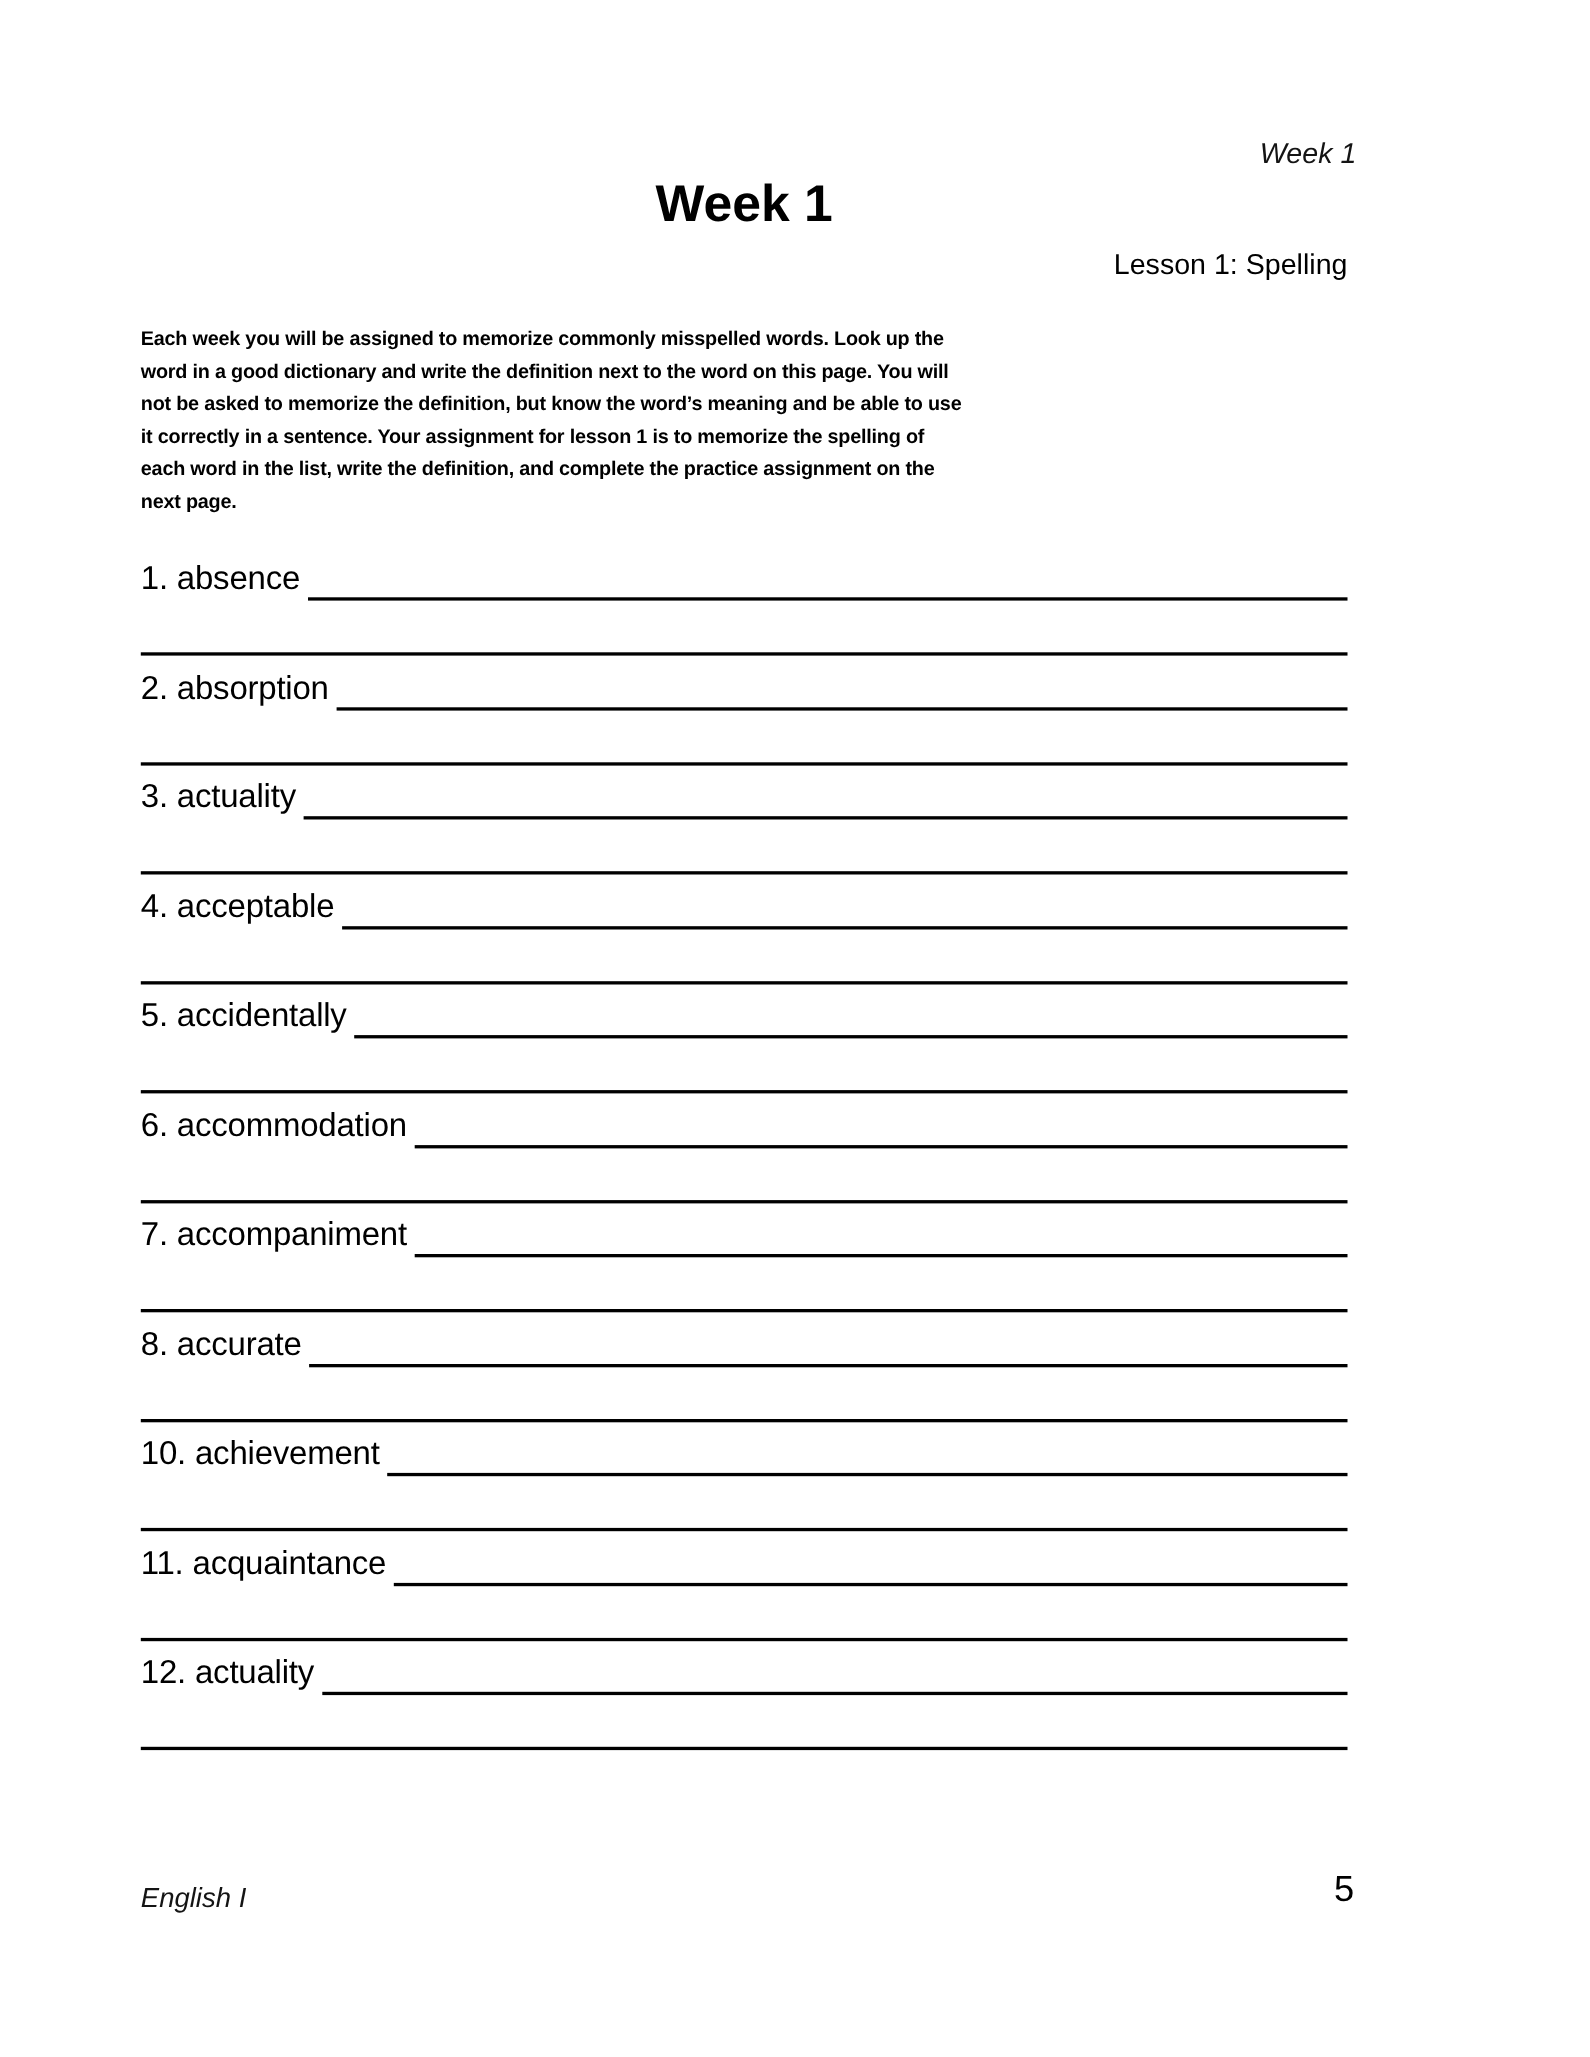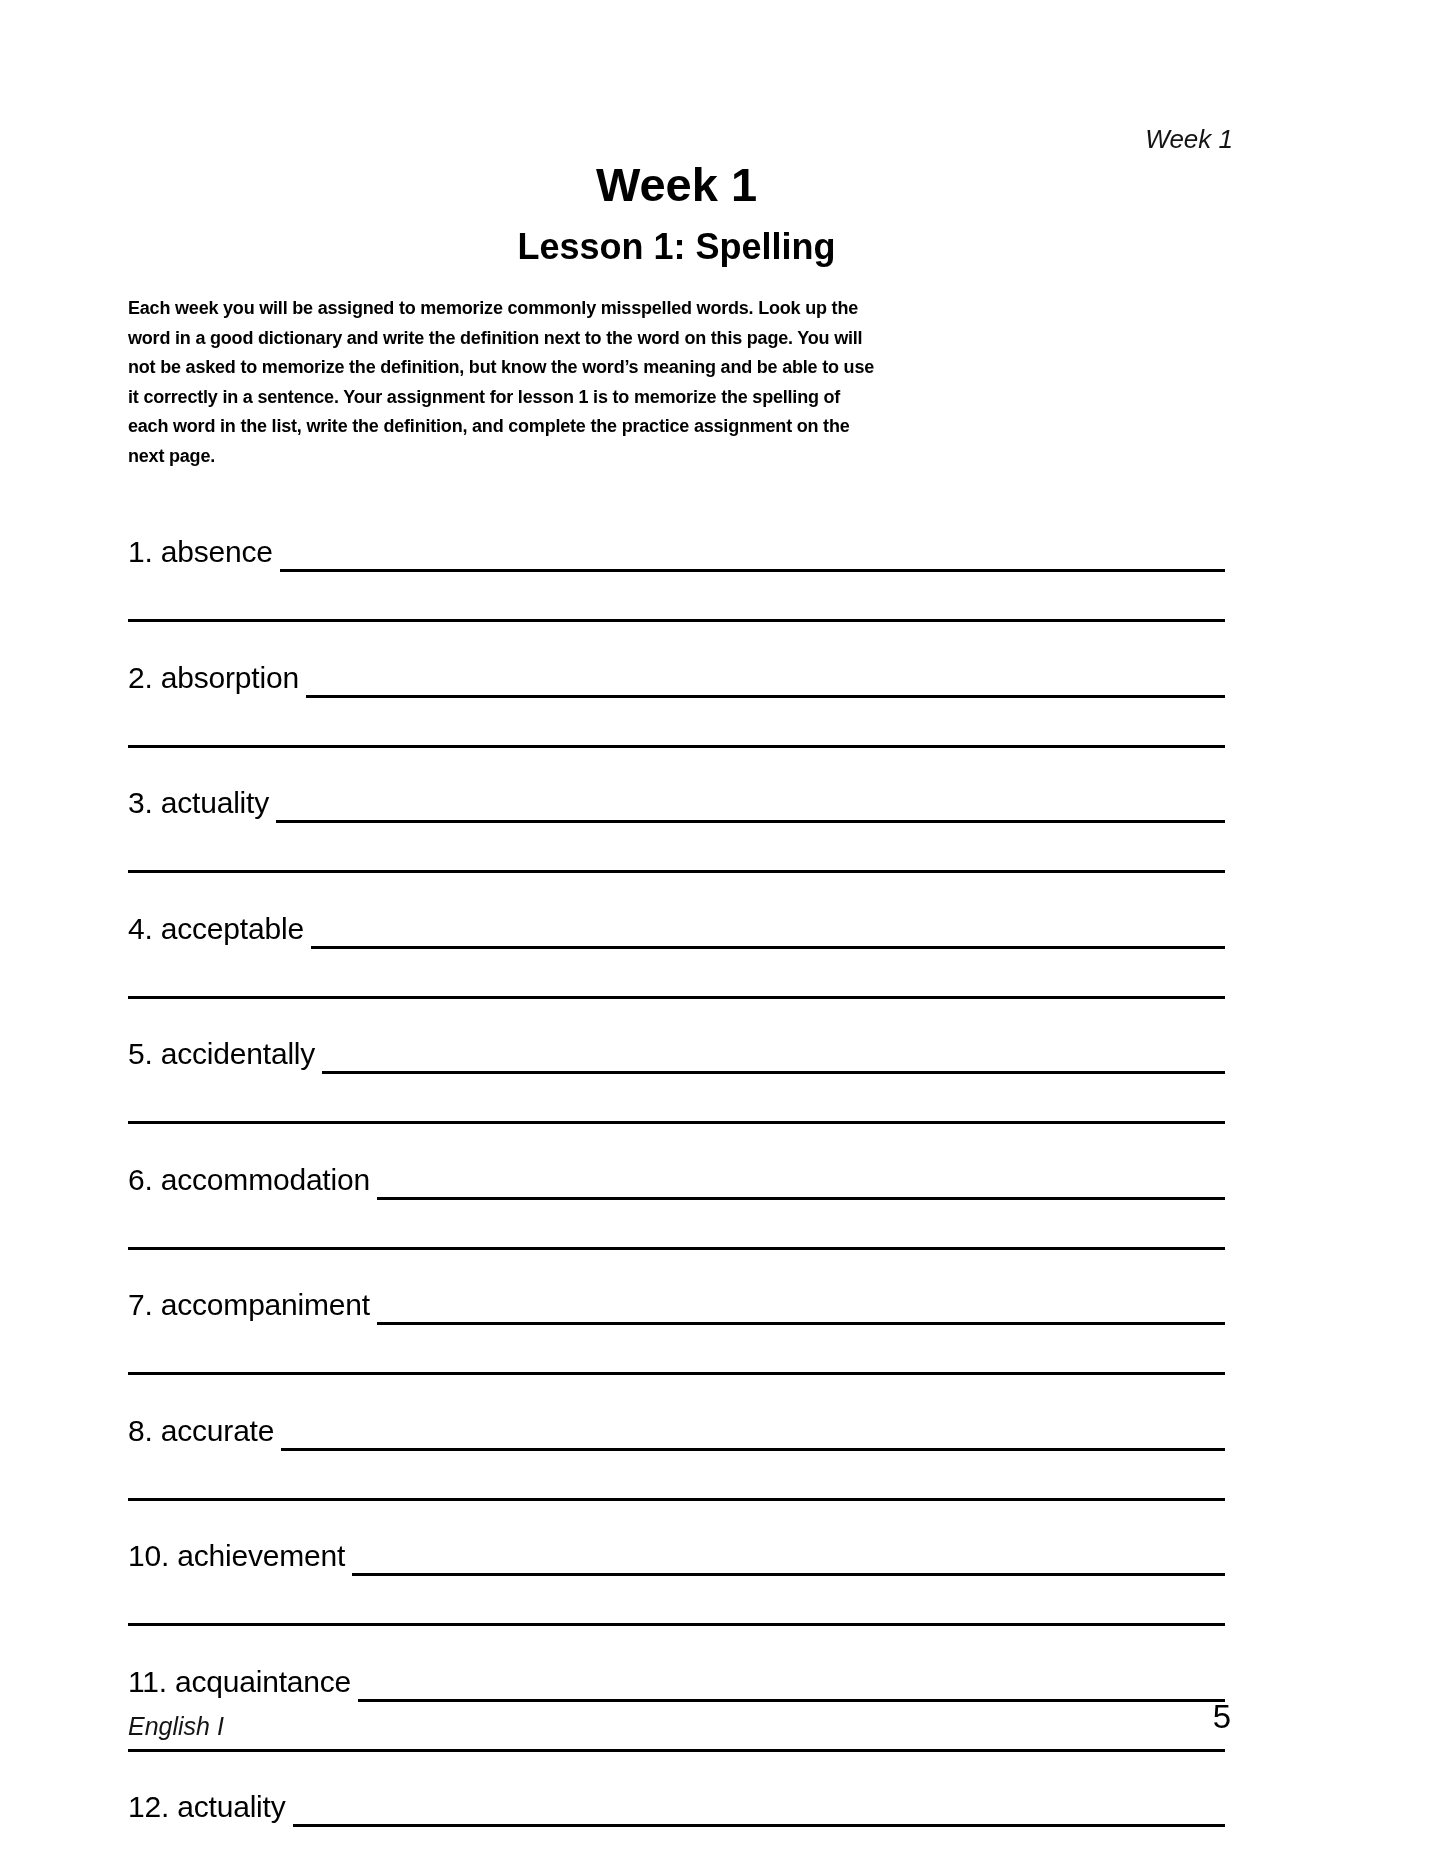--- a/index.html
+++ b/index.html
@@ -29,23 +29,23 @@
     text-align: center;
     font-size: 47px;
     font-weight: bold;
     line-height: 1.15;
   }
   .doc-subtitle {
     position: absolute;
     top: 226px;
     left: 128px;
     width: 1097px;
-    text-align: center;
-    font-size: 36px;
-    font-weight: bold;
+    text-align: right;
+    font-size: 26px;
+    font-weight: normal;
     line-height: 1.15;
   }
   .intro {
     position: absolute;
     top: 294px;
     left: 128px;
     width: 1180px;
     font-size: 18px;
     font-weight: bold;
     line-height: 29.6px;
@@ -59,21 +59,20 @@
     width: 1097px;
   }
   .word-item {
     position: relative;
     height: 99.55px;
   }
   .word-row {
     display: flex;
     align-items: flex-start;
     height: 41px;
-    margin-top: 26px;
   }
   .word-label {
     font-size: 30px;
     line-height: 41px;
     white-space: nowrap;
     letter-spacing: -0.2px;
   }
   .write-line {
     flex: 1;
     margin-left: 7px;

